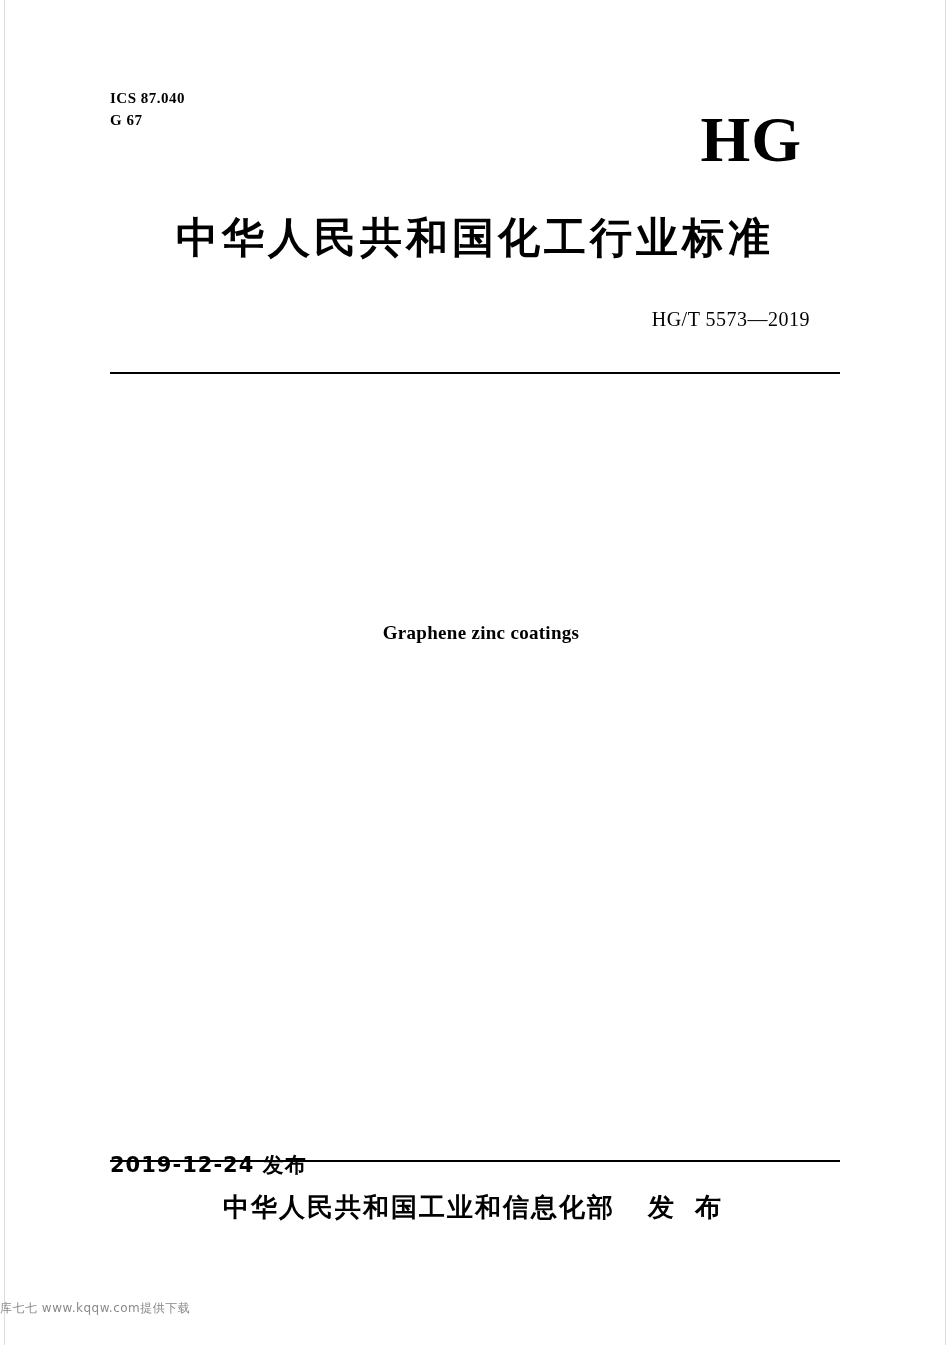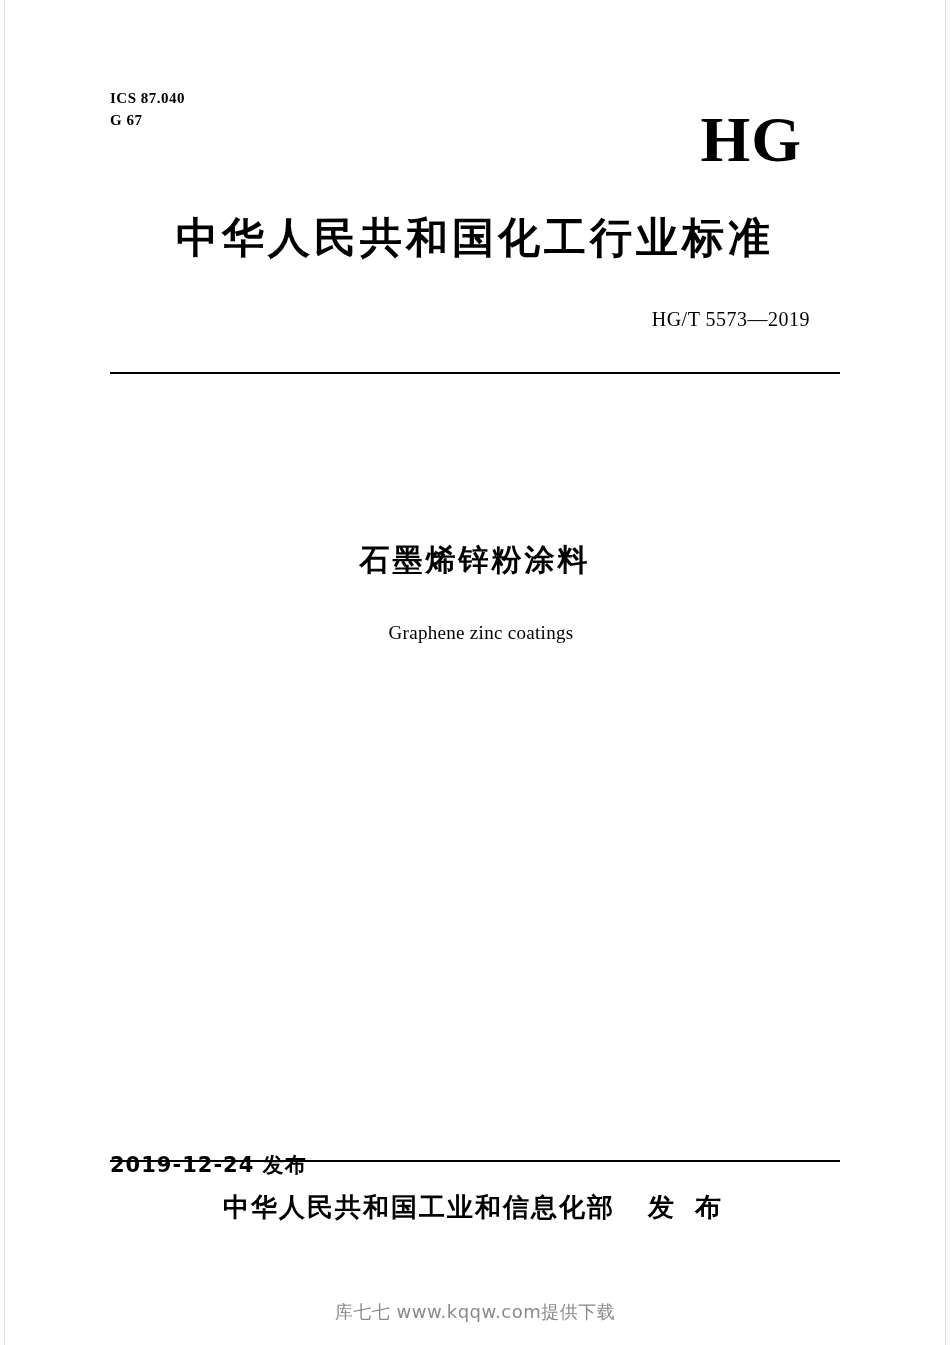--- a/index.html
+++ b/index.html
@@ -107,21 +107,21 @@
     letter-spacing: 3px;
   }
 
   .doc-title-en {
     position: absolute;
     left: 12px;
     right: 0;
     top: 622px;
     text-align: center;
     font-family: "Liberation Serif", serif;
-    font-weight: normal;
+    font-weight: bold;
     font-size: 19px;
     letter-spacing: 0.3px;
   }
 
   .dates-row {
     position: absolute;
     left: 110px;
     right: 110px;
     top: 1118px;
     display: flex;
@@ -161,23 +161,22 @@
   .publisher .pub-verb {
     margin-left: 33px;
     letter-spacing: 6px;
   }
 
   .watermark {
     position: absolute;
     left: 0;
     right: 0;
     top: 1300px;
-    text-align: center;
-    font-family: "DejaVu Sans", sans-serif;
-    font-size: 18px;
+    font-family: "DejaVu Sans", sans-serif;
+    font-size: 12px;
     color: #8a8a8a;
     letter-spacing: 0.5px;
     white-space: nowrap;
   }
 </style>
 </head>
 <body>
 
 <div class="page">
 
@@ -190,21 +189,20 @@
   </div>
 
   <div class="hg-mark">HG</div>
 
   <div class="main-title">中华人民共和国化工行业标准</div>
 
   <div class="std-number">HG/T 5573—2019</div>
 
   <div class="rule-top"></div>
 
-  <div class="doc-title-cn">石墨烯锌粉涂料</div>
   <div class="doc-title-en">Graphene zinc coatings</div>
 
   <div class="dates-row">
     <div class="date-item">2019-12-24 发布</div>
   </div>
 
   <div class="rule-bottom"></div>
 
   <div class="publisher">
     <span>中华人民共和国工业和信息化部</span><span class="pub-verb">发 布</span>

